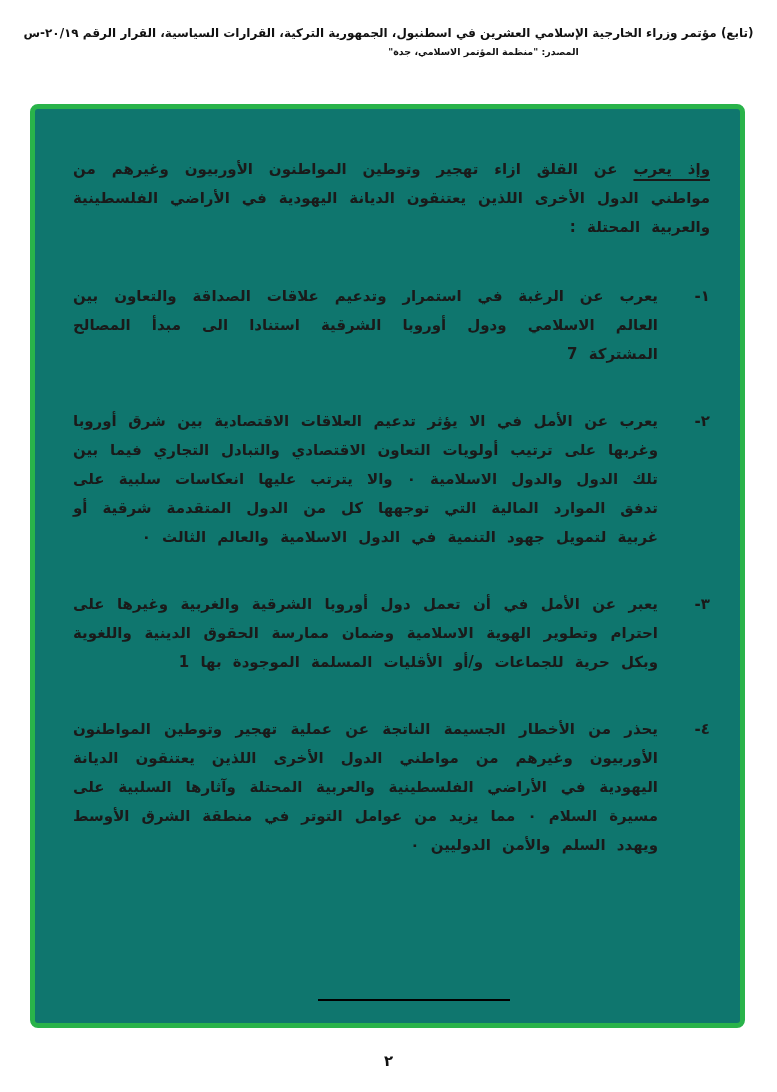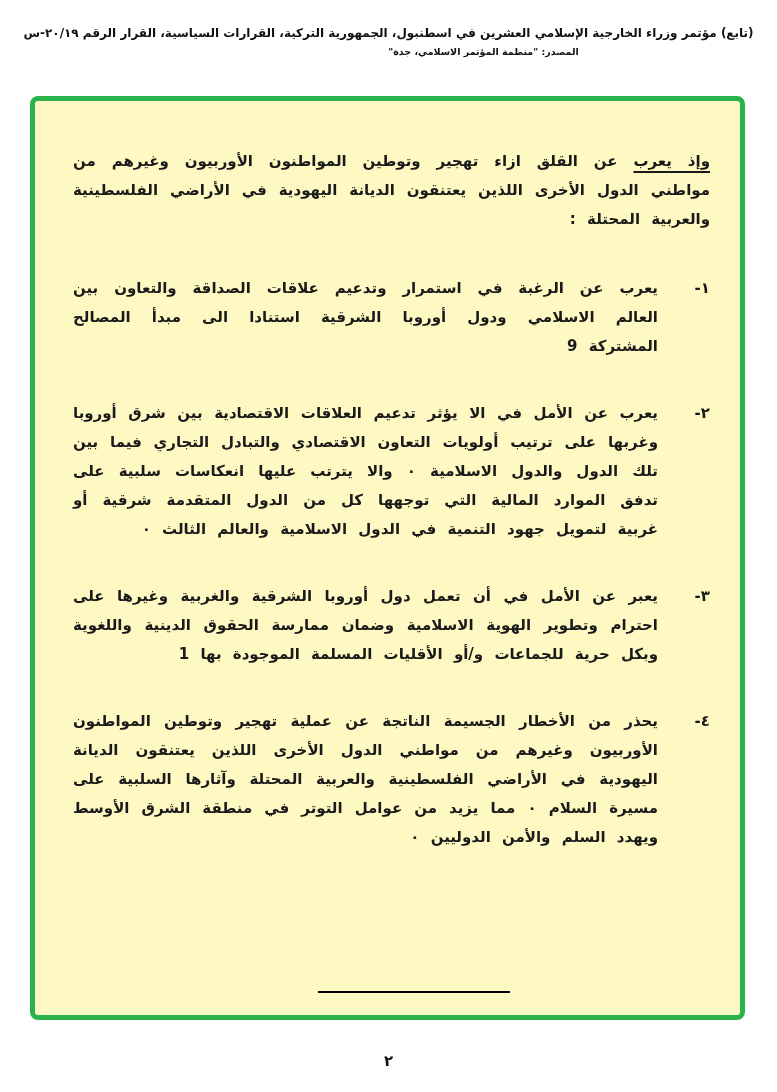--- a/index.html
+++ b/index.html
@@ -33,27 +33,27 @@
   .doc-header .line2 {
     font-size: 9.5px;
     font-weight: bold;
     margin-top: 6px;
     transform: translateX(95px); 
   }
 
   
   .scan-frame {
     position: absolute;
-    top: 96px;
+    top: 104px;
     left: 30px;
     width: 715px;
     height: 924px;
     border: 5px solid #29b34a;
     border-radius: 8px;
-    background: #fef9c3;
+    background: #0f766e;
     overflow: hidden;
   }
 
   .content {
     padding: 46px 30px 40px 38px;
     color: #1a1a1a;
   }
 
   .doc-text {
     font-size: 15px;
@@ -117,21 +117,21 @@
     <div class="line2">المصدر: "منظمة المؤتمر الاسلامي، جدة"</div>
   </header>
 
   <div class="scan-frame">
     <div class="content">
 
       <p class="doc-text intro"><span class="underline">وإذ يعرب</span><span> عن القلق ازاء تهجير وتوطين المواطنون الأوربيون وغيرهم من مواطني الدول الأخرى اللذين يعتنقون الديانة اليهودية في الأراضي الفلسطينية والعربية المحتلة :</span></p>
 
       <div class="item">
         <div class="item-num">١-</div>
-        <div class="doc-text item-text">يعرب عن الرغبة في استمرار وتدعيم علاقات الصداقة والتعاون بين العالم الاسلامي ودول أوروبا الشرقية استنادا الى مبدأ المصالح المشتركة 9</div>
+        <div class="doc-text item-text">يعرب عن الرغبة في استمرار وتدعيم علاقات الصداقة والتعاون بين العالم الاسلامي ودول أوروبا الشرقية استنادا الى مبدأ المصالح المشتركة 7</div>
       </div>
 
       <div class="item">
         <div class="item-num">٢-</div>
         <div class="doc-text item-text">يعرب عن الأمل في الا يؤثر تدعيم العلاقات الاقتصادية بين شرق أوروبا وغربها على ترتيب أولويات التعاون الاقتصادي والتبادل التجاري فيما بين تلك الدول والدول الاسلامية ٠ والا يترتب عليها انعكاسات سلبية على تدفق الموارد المالية التي توجهها كل من الدول المتقدمة شرقية أو غربية لتمويل جهود التنمية في الدول الاسلامية والعالم الثالث ٠</div>
       </div>
 
       <div class="item">
         <div class="item-num">٣-</div>
         <div class="doc-text item-text">يعبر عن الأمل في أن تعمل دول أوروبا الشرقية والغربية وغيرها على احترام وتطوير الهوية الاسلامية وضمان ممارسة الحقوق الدينية واللغوية وبكل حرية للجماعات و/أو الأقليات المسلمة الموجودة بها 1</div>

